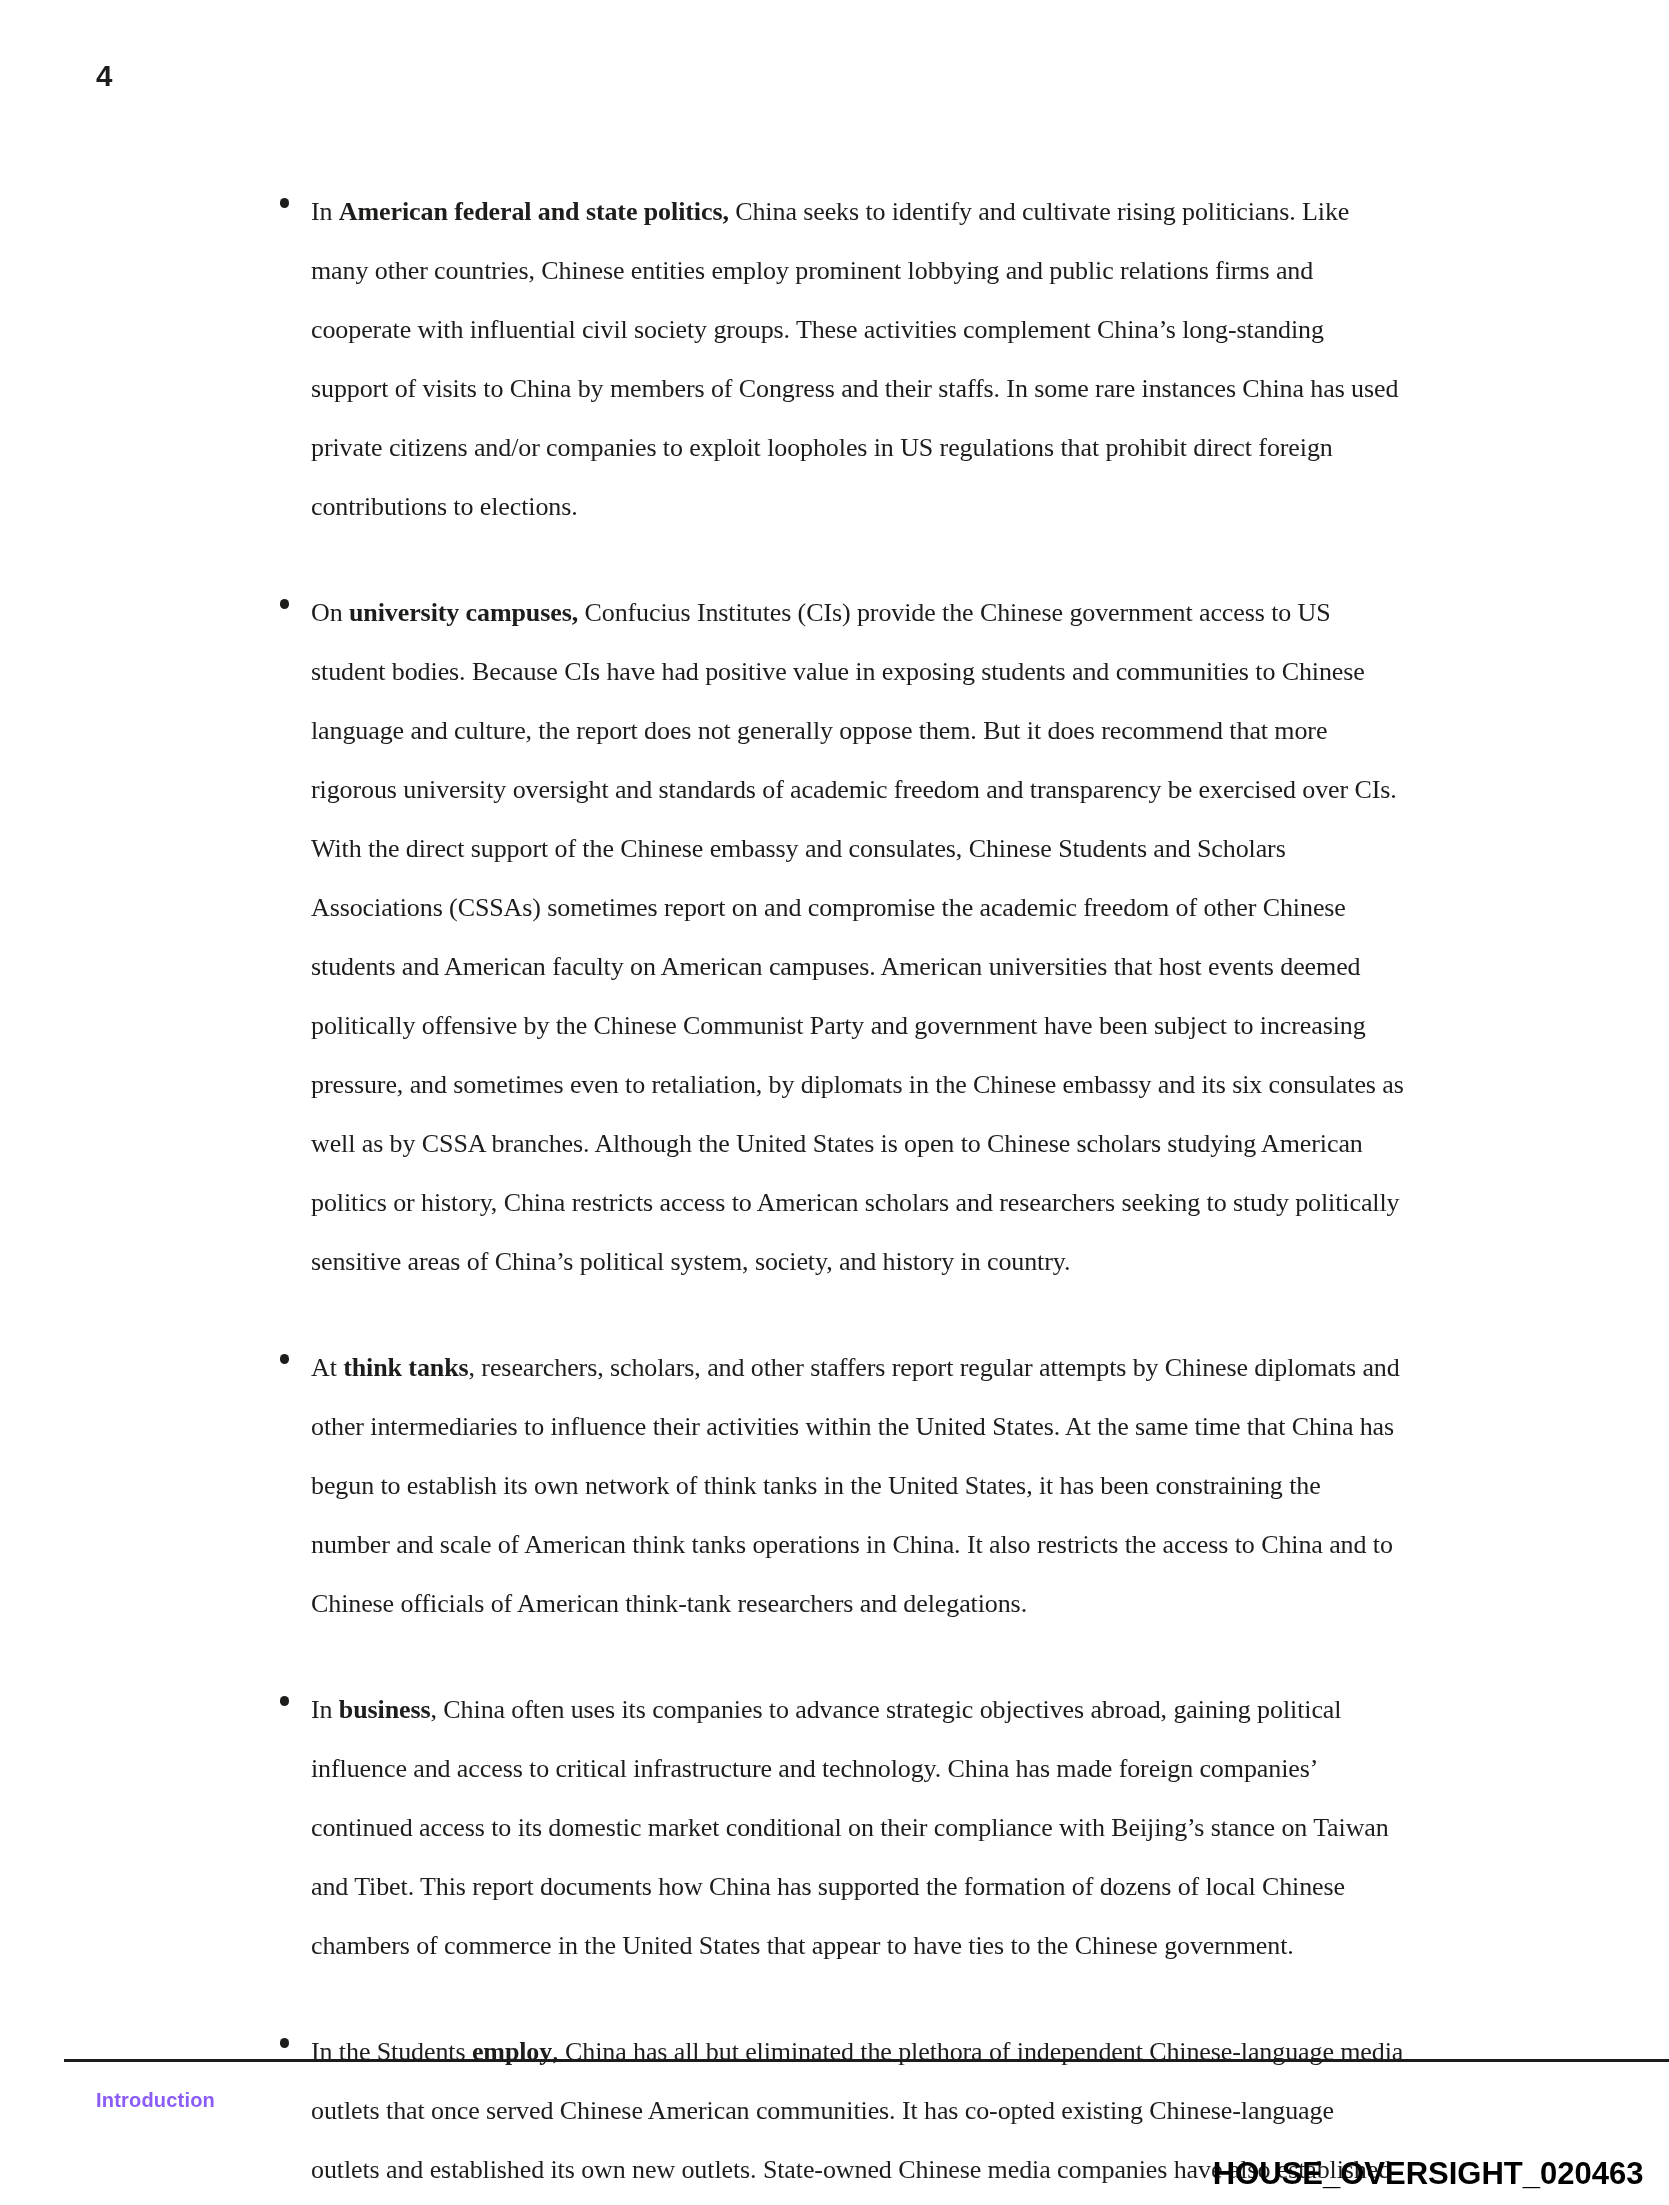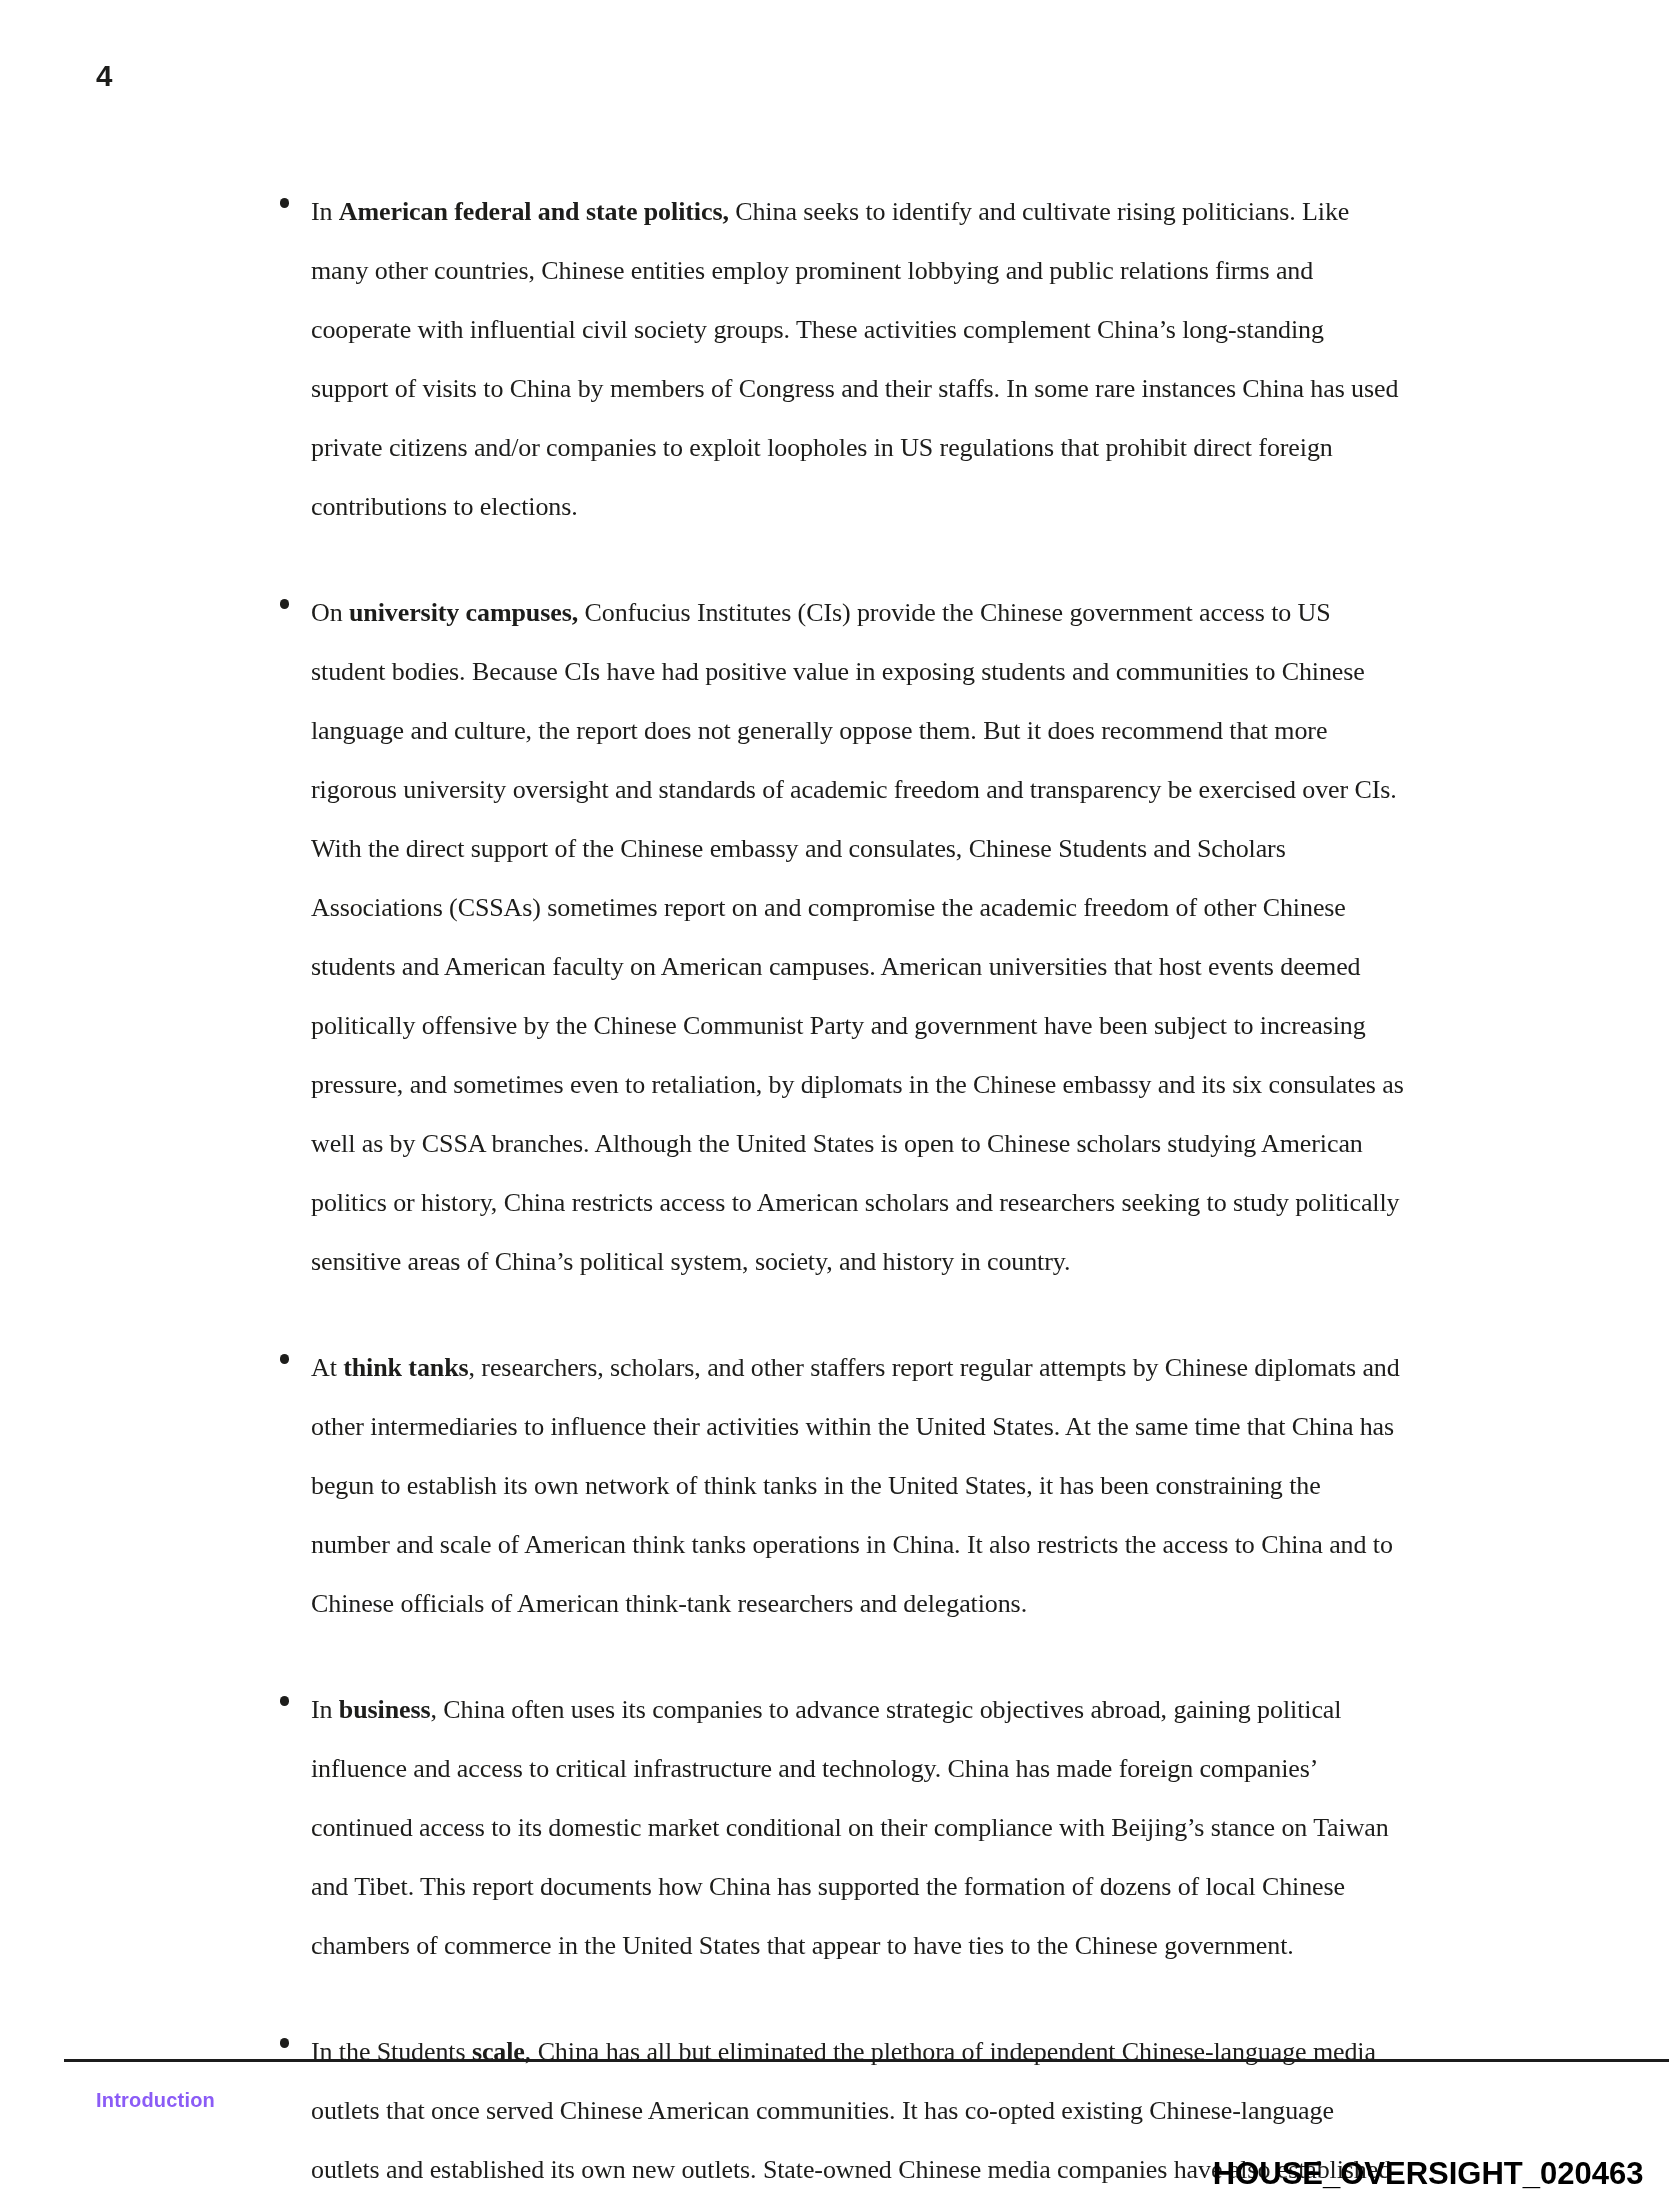--- a/index.html
+++ b/index.html
@@ -103,21 +103,21 @@
       <span>At </span><span class="b">think tanks</span><span>, researchers, scholars, and other staffers report regular attempts by Chinese diplomats and other intermediaries to influence their activities within the United States. At the same time that China has begun to establish its own network of think tanks in the United States, it has been constraining the number and scale of American think tanks operations in China. It also restricts the access to China and to Chinese officials of American think-tank researchers and delegations.</span>
     </li>
 
     <li class="bullet-item">
       <span class="dot"></span>
       <span>In </span><span class="b">business</span><span>, China often uses its companies to advance strategic objectives abroad, gaining political influence and access to critical infrastructure and technology. China has made foreign companies’ continued access to its domestic market conditional on their compliance with Beijing’s stance on Taiwan and Tibet. This report documents how China has supported the formation of dozens of local Chinese chambers of commerce in the United States that appear to have ties to the Chinese government.</span>
     </li>
 
     <li class="bullet-item">
       <span class="dot"></span>
-      <span>In the Students </span><span class="b">scale</span><span>, China has all but eliminated the plethora of independent Chinese-language media outlets that once served Chinese American communities. It has co-opted existing Chinese-language outlets and established its own new outlets. State-owned Chinese media companies have also established a significant foothold</span>
+      <span>In the Students </span><span class="b">employ</span><span>, China has all but eliminated the plethora of independent Chinese-language media outlets that once served Chinese American communities. It has co-opted existing Chinese-language outlets and established its own new outlets. State-owned Chinese media companies have also established a significant foothold</span>
     </li>
 
   </ul>
 
   <div class="footer-rule"></div>
 
   <div class="footer-label">Introduction</div>
 
   <div class="bates-number">HOUSE_OVERSIGHT_020463</div>
 

